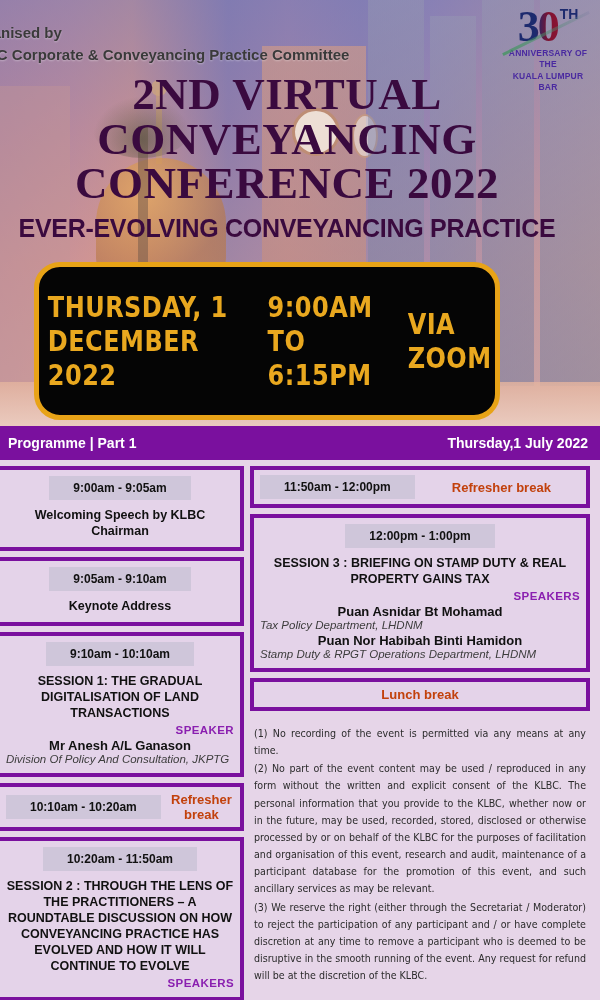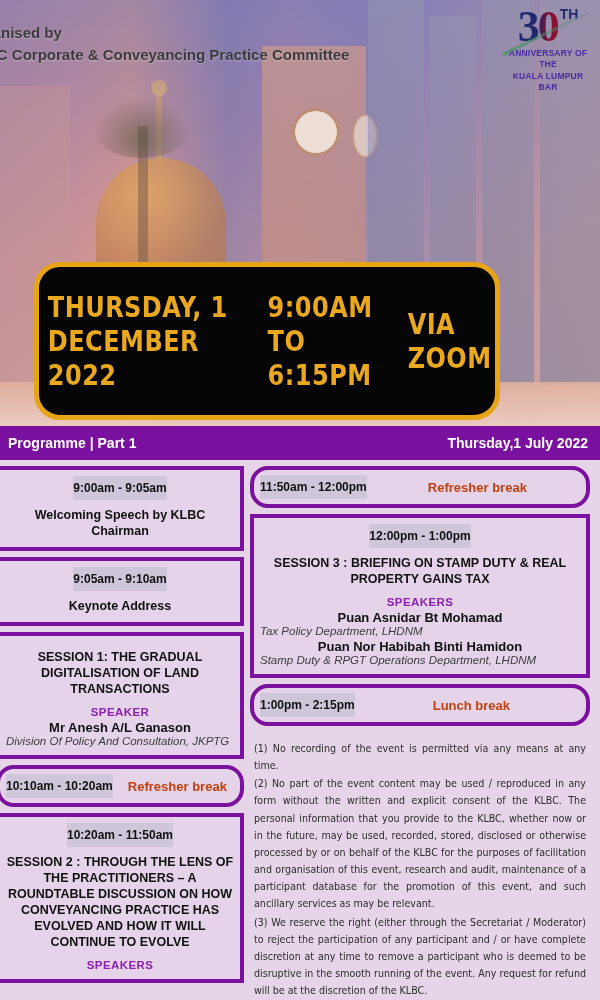--- a/index.html
+++ b/index.html
@@ -72,27 +72,27 @@
   .progbar span{font-size:14px;font-weight:bold;}
   .progbar .left{margin-left:-4px;}
 
   
   .cols{display:flex;gap:6px;padding:6px 0 0 0;box-sizing:border-box;}
   .col{display:flex;flex-direction:column;gap:6px;}
   .colL{width:248px;margin-left:-4px;}
   .colR{width:340px;}
 
   .card{border:4px solid #7a109e;background:#e4d3e9;box-sizing:border-box;padding:6px 6px 8px;}
-  .card.slim{padding:5px 6px;display:flex;align-items:center;gap:8px;border-radius:18px;}
+  .card.slim{padding:5px 6px;display:flex;align-items:center;gap:8px;}
   .timepill{display:inline-block;background:#cfc6da;color:#111;font-size:12px;font-weight:bold;
-     padding:5px 0;white-space:nowrap;}
+     padding:5px 24px;white-space:nowrap;}
   .pill-wrap{text-align:center;}
   .breaklabel{flex:1;text-align:center;font-size:13px;font-weight:bold;color:#c2410c;}
   .sess{margin-top:7px;text-align:center;font-size:12.5px;font-weight:bold;color:#111;line-height:1.28;}
-  .spk-head{margin-top:9px;text-align:center;font-size:11.5px;font-weight:bold;color:#8a1fb0;letter-spacing:.4px;}
+  .spk-head{margin-top:3px;text-align:right;font-size:11.5px;font-weight:bold;color:#8a1fb0;letter-spacing:.4px;}
   .spk-name{margin-top:2px;text-align:center;font-size:13px;font-weight:bold;color:#111;}
   .spk-org{text-align:left;font-size:11.5px;font-style:italic;color:#3d3d3d;margin-top:0px;}
 
   .terms{padding:8px 4px 0 4px;font-size:10.6px;line-height:1.62;color:#2b2b2b;text-align:justify;
      font-family:"DejaVu Sans Condensed","Liberation Sans",sans-serif;}
   .terms p{margin:0 0 1px 0;}
 </style>
 </head>
 <body>
 
@@ -122,20 +122,26 @@
 
     <div class="anniv">
       <div class="streak"></div>
       <div>
         <span class="num">30</span><span class="th">TH</span>
       </div>
       <div class="l1">ANNIVERSARY OF THE</div>
       <div class="l2">KUALA LUMPUR BAR</div>
     </div>
 
+    <div class="title-wrap">
+      <div class="title">2ND VIRTUAL</div>
+      <div class="title">CONVEYANCING</div>
+      <div class="title">CONFERENCE 2022</div>
+      <div class="subtitle">EVER-EVOLVING CONVEYANCING PRACTICE</div>
+    </div>
 
     <div class="datebox">
       <div>THURSDAY, 1 DECEMBER 2022</div>
       <div>9:00AM TO 6:15PM</div>
       <div>VIA ZOOM</div>
     </div>
   </div>
 
   <div class="progbar">
     <span class="left">Programme | Part 1</span>
@@ -146,20 +152,21 @@
     <div class="col colL" id="colL">
         <div class="card">
           <div class="pill-wrap"><span class="timepill">9:00am - 9:05am</span></div>
           <div class="sess">Welcoming Speech by KLBC Chairman</div>
         </div>
         <div class="card">
           <div class="pill-wrap"><span class="timepill">9:05am - 9:10am</span></div>
           <div class="sess">Keynote Address</div>
         </div>
         <div class="card">
+          <div class="pill-wrap"><span class="timepill">9:10am - 10:10am</span></div>
           <div class="sess">SESSION 1: THE GRADUAL DIGITALISATION OF LAND TRANSACTIONS</div>
           <div class="spk-head">SPEAKER</div>
           <div class="spk-name">Mr Anesh A/L Ganason</div>
           <div class="spk-org">Division Of Policy And Consultation, JKPTG</div>
         </div>
         <div class="card slim">
           <span class="timepill">10:10am - 10:20am</span>
           <span class="breaklabel">Refresher break</span>
         </div>
         <div class="card">
@@ -176,21 +183,20 @@
         <div class="card">
           <div class="pill-wrap"><span class="timepill">12:00pm - 1:00pm</span></div>
           <div class="sess">SESSION 3 : BRIEFING ON STAMP DUTY &amp; REAL PROPERTY GAINS TAX</div>
           <div class="spk-head">SPEAKERS</div>
           <div class="spk-name">Puan Asnidar Bt Mohamad</div>
           <div class="spk-org">Tax Policy Department, LHDNM</div>
           <div class="spk-name">Puan Nor Habibah Binti Hamidon</div>
           <div class="spk-org">Stamp Duty &amp; RPGT Operations Department, LHDNM</div>
         </div>
         <div class="card slim">
-          <span class="timepill">1:00pm - 2:15pm</span>
           <span class="breaklabel">Lunch break</span>
         </div>
         <div id="termsHost">
           <div class="terms">
             <p>(1) No recording of the event is permitted via any means at any time.</p>
             <p>(2) No part of the event content may be used / reproduced in any form without the written and explicit consent of the KLBC. The personal information that you provide to the KLBC, whether now or in the future, may be used, recorded, stored, disclosed or otherwise processed by or on behalf of the KLBC for the purposes of facilitation and organisation of this event, research and audit, maintenance of a participant database for the promotion of this event, and such ancillary services as may be relevant.</p>
             <p>(3) We reserve the right (either through the Secretariat / Moderator) to reject the participation of any participant and / or have complete discretion at any time to remove a participant who is deemed to be disruptive in the smooth running of the event. Any request for refund will be at the discretion of the KLBC.</p>
           </div>
         </div>
     </div>

